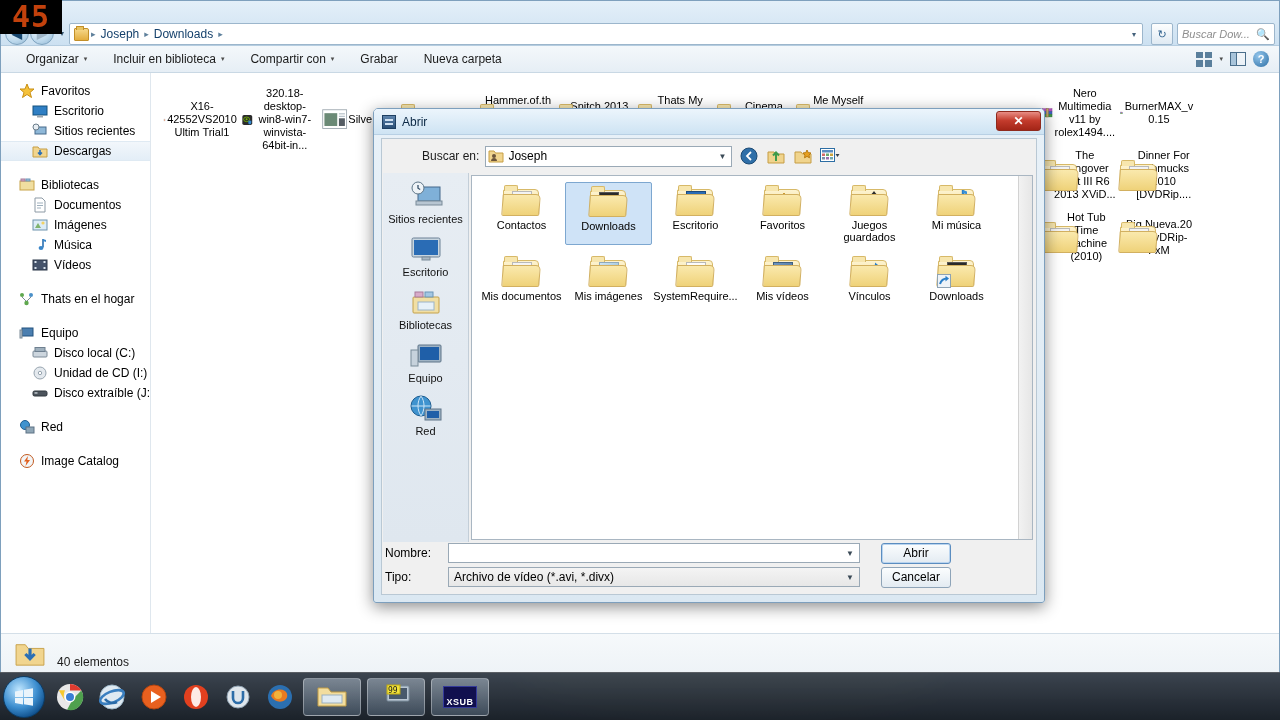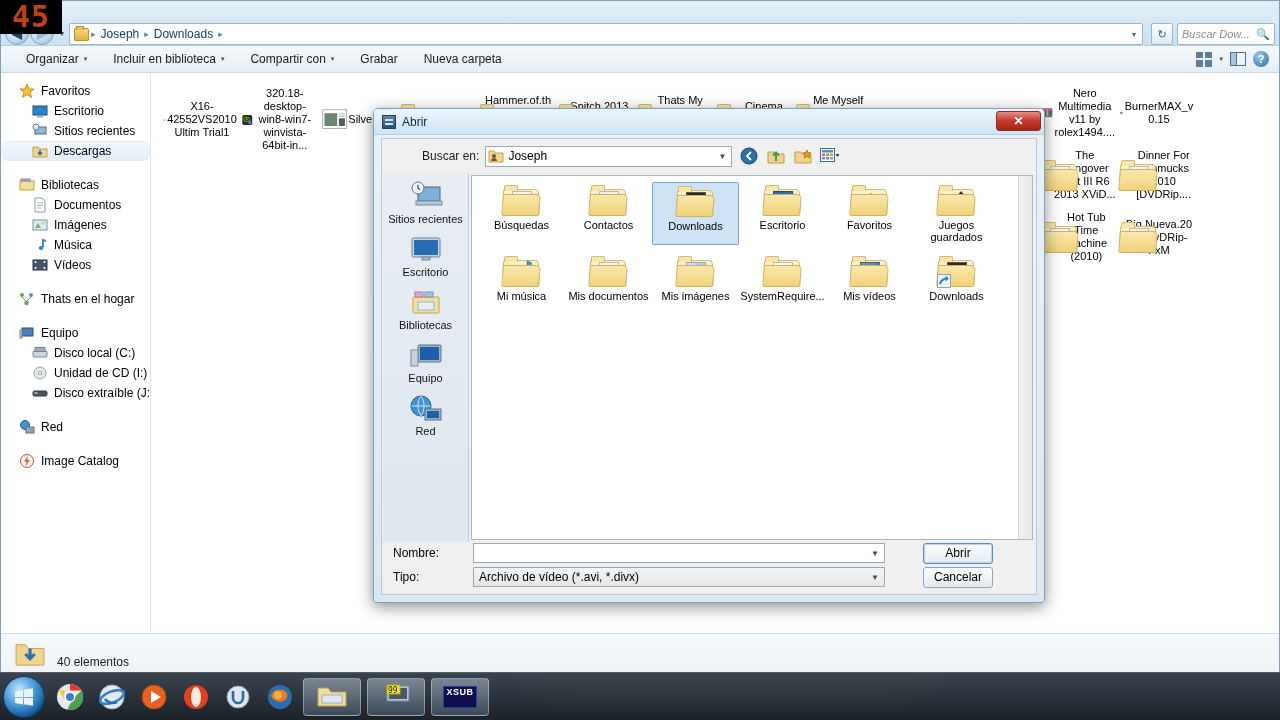--- a/index.html
+++ b/index.html
@@ -85,21 +85,21 @@
   .helpico { width:16px;height:16px;border-radius:50%; background:radial-gradient(circle at 35% 30%,#93c6ec,#2d6ea4); color:#fff;font-size:11px;font-weight:bold;display:flex;align-items:center;justify-content:center;}
 
   
   .exp-body { display:flex; height:560px; }
   .exp-nav {
     width:150px; background:#fff; border-right:1px solid #dfe7ee;
     padding-top:8px; font-size:12px; overflow:hidden;
   }
   .nav-row { display:flex; align-items:center; gap:6px; height:20px; padding-left:18px; white-space:nowrap; }
   .nav-row.child { padding-left:31px; }
-  .nav-row.sel { background:linear-gradient(180deg,#f2f7fb,#e3eef7); border-top:1px solid #dfeaf3; border-bottom:1px solid #dfeaf3;border-radius:7px;}
+  .nav-row.sel { background:linear-gradient(180deg,#f2f7fb,#e3eef7); border-top:1px solid #dfeaf3; border-bottom:1px solid #dfeaf3;}
   .nav-gap { height:14px; }
   .nav-ico { width:16px;height:16px;flex:none; display:inline-block; }
 
   .exp-files {
     flex:1; background:#fff; position:relative; overflow:hidden;
     padding:10px 0 0 10px;
   }
   .file-grid { display:flex; flex-wrap:wrap; align-content:flex-start; }
   .file-cell {
     width:75px; margin:0 2px 6px 2px; padding-top:4px;
@@ -197,21 +197,21 @@
     display:flex;flex-direction:column;align-items:center;text-align:center;
   }
   .dlg-cell.sel { background:#cfe3f7; border:1px solid #7da7d0; border-radius:2px;}
   .dlg-cell .lbl { font-size:11px; line-height:12px; color:#000; margin-top:3px;}
   .dlg-scroll {
     position:absolute; right:0; top:0; bottom:0; width:14px;
     background:linear-gradient(90deg,#f2f2f2,#e6e6e6);
     border-left:1px solid #d2d2d2;
   }
   .dlg-bottom { position:absolute; left:1px; right:1px; bottom:1px; height:52px; }
-  .brow { display:flex; align-items:center; height:24px; padding-left:10px; gap:22px; }
+  .brow { display:flex; align-items:center; height:24px; padding-left:2px; gap:5px; }
   .brow .bl { width:58px; font-size:12px; }
   .in-combo {
     width:412px;height:20px;background:#fff;border:1px solid #9aa9b6;
     display:flex;align-items:center;padding:0 2px;
   }
   .in-combo .val { flex:1; font-size:12px; padding-left:3px; }
   .in-combo.flat { background:linear-gradient(180deg,#f4f4f4,#e7e7e7); }
   .in-combo .car { font-size:8px; color:#3b4a57; padding-right:3px;}
   .dlg-btn {
     width:70px;height:21px;margin-left:16px;
@@ -737,29 +737,20 @@
             <rect x="16" y="14" width="16" height="11" fill="#9eb3c4" stroke="#5f7488"></rect>
             <rect x="18" y="16" width="12" height="7" fill="#1f5fa8"></rect>
           </svg>
           <span class="lbl">Red</span>
         </div>
       </div>
 
       <div class="dlg-list">
         <div class="dlg-grid">
 
-          <div class="dlg-cell">
-            <div class="ico-folder">
-              <div class="back"></div>
-                <div class="tab"></div>
-              <div class="content white" style="background:#f6f6f6;"></div>
-                <div class="front"></div>
-            </div>
-            <span class="lbl">Búsquedas</span>
-          </div>
 
           <div class="dlg-cell">
             <div class="ico-folder">
               <div class="back"></div>
                 <div class="tab"></div>
               <div class="content white"></div>
                 <div class="front"></div>
             </div>
             <span class="lbl">Contactos</span>
           </div>
@@ -861,20 +852,33 @@
           <div class="dlg-cell">
             <div class="ico-folder">
               <div class="back"></div>
                 <div class="tab"></div>
               <div class="content" style="background:linear-gradient(160deg,#6f96c0,#2e4f73);border-color:#3f5f80;"></div>
               <div class="front"></div>
             </div>
             <span class="lbl">Mis vídeos</span>
           </div>
 
+          <div class="dlg-cell">
+            <div class="ico-folder">
+              <div class="back"></div>
+                <div class="tab"></div>
+              <div class="content" style="background:none;border:none;"></div>
+              <svg style="position:absolute;left:12px;top:6px;" width="18" height="18" viewBox="0 0 18 18">
+                  <path d="M2 13 C4 5, 11 4, 14 4" stroke="#2a7fc9" stroke-width="3" fill="none"></path>
+                  <polygon points="12,0.5 17.5,5 12,9" fill="#2a7fc9"></polygon>
+                </svg>
+              <div class="front"></div>
+            </div>
+            <span class="lbl">Vínculos</span>
+          </div>
 
           <div class="dlg-cell">
             <div class="ico-folder">
               <div class="back"></div>
                 <div class="tab"></div>
                 <div class="content"></div>
                 <div class="front"></div>
               <svg style="position:absolute;left:-1px;bottom:-1px;" width="14" height="14" viewBox="0 0 14 14">
                   <rect x="0.5" y="0.5" width="13" height="13" fill="#eef3f8" stroke="#8ea3b4"></rect>
                   <path d="M3 10 C4.5 5, 8 4.5, 10 4.5" stroke="#2a7fc9" stroke-width="2" fill="none"></path>
@@ -976,21 +980,21 @@
   </div>
   <div class="tb-task">
     <svg width="30" height="26" viewBox="0 0 30 26">
       <rect x="6" y="2" width="22" height="15" rx="1" fill="#b9c6d2" stroke="#7b8d9c"></rect>
       <rect x="8" y="4" width="18" height="11" fill="#48596b"></rect>
       <rect x="6" y="1" width="13" height="9" fill="#f2e23a" stroke="#bda812"></rect>
       <text x="7" y="8.5" font-size="8" font-family="DejaVu Sans Mono, monospace" fill="#1c1c1c">99</text>
     </svg>
   </div>
   <div class="tb-task">
-    <div style="width:34px;height:22px;background:#11104e;border:1px solid #343a9a;display:flex;align-items:flex-start;justify-content:center;">
+    <div style="width:34px;height:22px;background:#11104e;border:1px solid #343a9a;display:flex;align-items:flex-end;justify-content:center;">
       <span style="color:#fff;font-size:9px;font-weight:bold;letter-spacing:.5px;">XSUB</span>
     </div>
   </div>
 
 </div>
 
 <div id="rec-overlay">
   <span class="num">45</span>
 </div>
 

